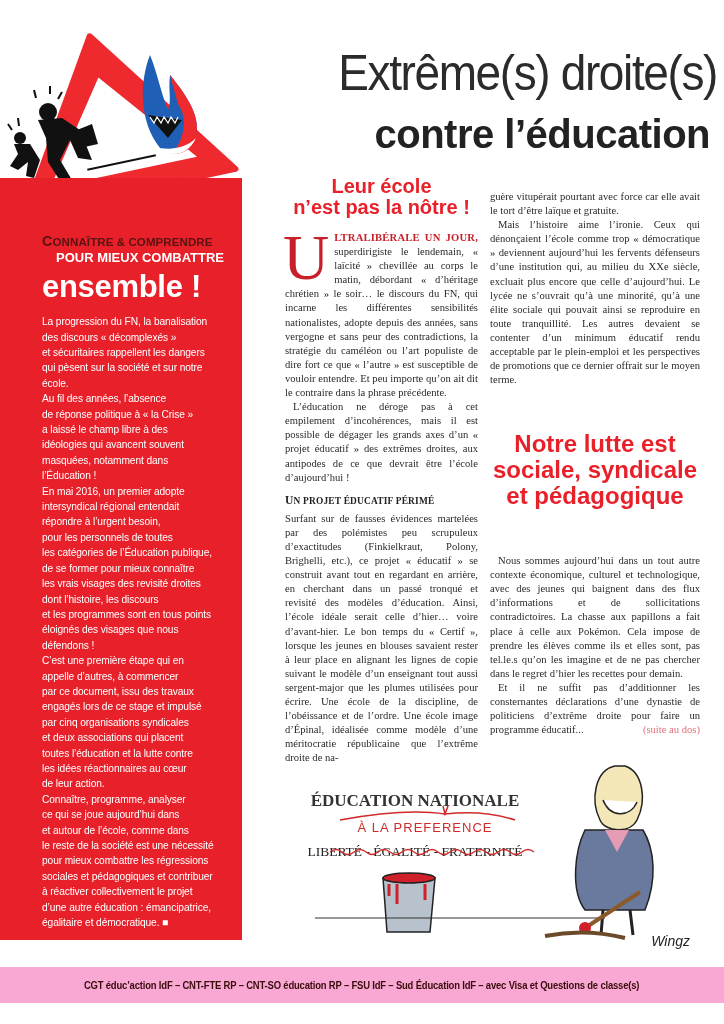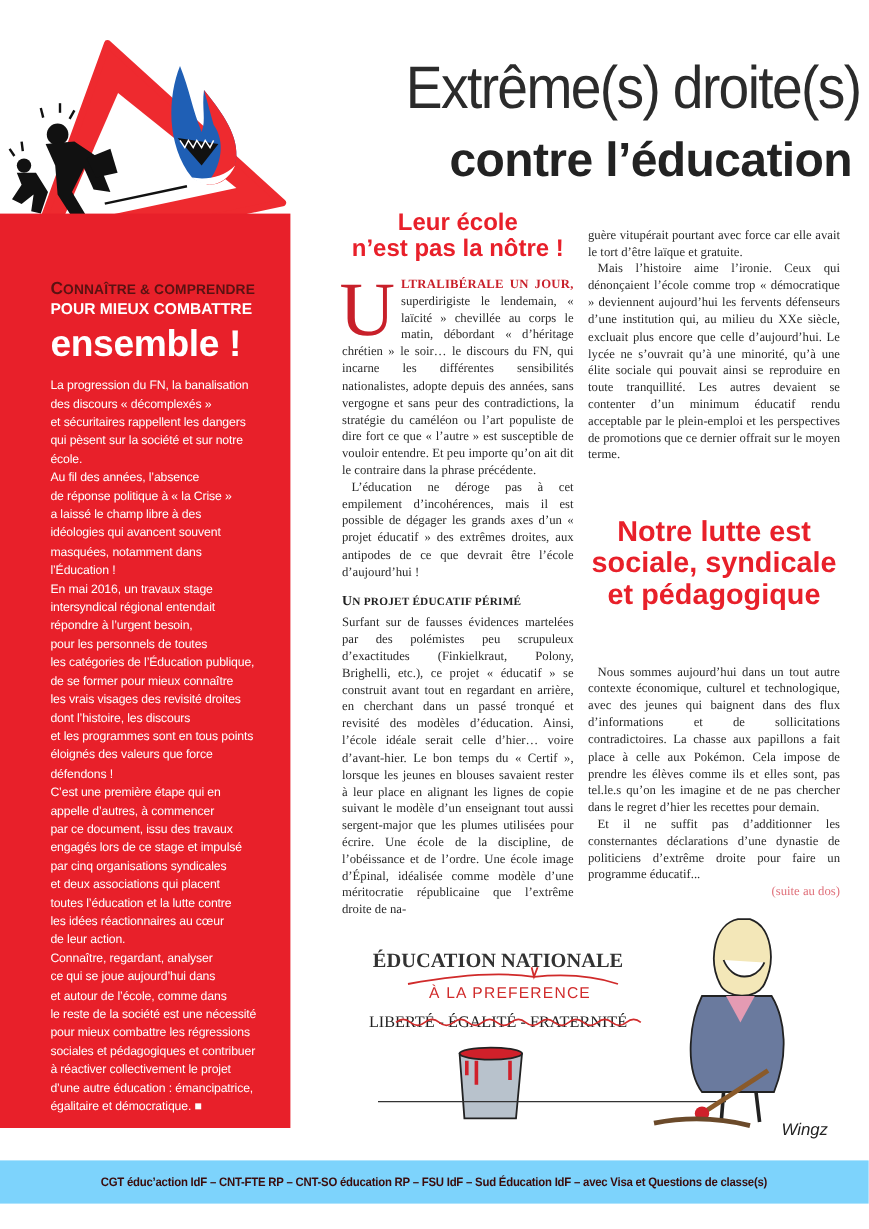--- a/index.html
+++ b/index.html
@@ -25,21 +25,21 @@
     background: #e8202a; z-index: 0; padding-left: 21px;
   }
   .sidebar-inner { position: absolute; left: 42px; top: 55px; width: 196px; }
   .kicker1 {
     font-family: "Liberation Sans", sans-serif; font-weight: 700; font-size: 14.5px;
     color: #5a1212; letter-spacing: 0.1px; line-height: 1.15;
   }
   .kicker1 .sc { font-size: 11.5px; }
   .kicker2 {
     font-family: "Liberation Sans", sans-serif; font-weight: 700; font-size: 13px;
-    color: #ffffff; line-height: 1.3;
+    color: #ffffff; line-height: 1.3; text-align: center;
   }
   .big {
     font-family: "Liberation Sans", sans-serif; font-weight: 700; font-size: 31px;
     color: #ffffff; line-height: 1.15; margin-top: 2px; letter-spacing: -0.3px;
   }
   .sidebar-body {
     margin-top: 10px; font-family: "Liberation Sans", sans-serif; font-size: 10.2px;
     color: #ffffff; line-height: 15.4px; letter-spacing: -0.1px;
   }
   .sidebar-body p { margin: 0; }
@@ -60,28 +60,28 @@
   .dropcap-wrap { position: relative; }
   .dropcap {
     float: left; font-size: 64px; line-height: 50px; color: #c8202a; margin: 2px 5px -4px -2px;
     font-family: "Liberation Serif", serif;
   }
   .smallcaps-red { color: #c8202a; font-variant: small-caps; font-weight: 700; letter-spacing: 0.2px; }
   .subhead {
     font-weight: 700; font-size: 11.6px; margin: 9px 0 4px 0; letter-spacing: 0.2px; color: #222;
   }
   .subhead .sc { font-size: 9.4px; }
-  .suite { color: #e0707a; float: right; margin-top: 14px; }
+  .suite { color: #e0707a; float: right; }
 
   
   .cartoon { position: absolute; left: 285px; top: 760px; width: 430px; height: 190px; }
 
   
   .footer {
-    position: absolute; left: 0; top: 967px; width: 724px; height: 36px; background: #7dd3fc;
+    position: absolute; left: 0; top: 967px; width: 724px; height: 36px; background: #f9a8d4;
     display: flex; align-items: center; justify-content: center;
   }
   .footer span {
     font-family: "Liberation Sans", sans-serif; font-weight: 700; font-size: 10.2px; color: #3a0c0c;
     letter-spacing: -0.2px; white-space: nowrap; transform: scaleX(0.93);
   }
 </style>
 </head>
 <body>
 
@@ -135,45 +135,45 @@
         </p>
         <p>
           <span class="line">Au fil des années, l’absence</span>
           <span class="line">de réponse politique à « la Crise »</span>
           <span class="line">a laissé le champ libre à des</span>
           <span class="line">idéologies qui avancent souvent</span>
           <span class="line">masquées, notamment dans</span>
           <span class="line">l’Éducation !</span>
         </p>
         <p>
-          <span class="line">En mai 2016, un travaux stage</span>
+          <span class="line">En mai 2016, un premier adopte</span>
           <span class="line">intersyndical régional entendait</span>
           <span class="line">répondre à l’urgent besoin,</span>
           <span class="line">pour les personnels de toutes</span>
           <span class="line">les catégories de l’Éducation publique,</span>
           <span class="line">de se former pour mieux connaître</span>
           <span class="line">les vrais visages des revisité droites</span>
           <span class="line">dont l’histoire, les discours</span>
           <span class="line">et les programmes sont en tous points</span>
-          <span class="line">éloignés des valeurs que force</span>
+          <span class="line">éloignés des visages que nous</span>
           <span class="line">défendons !</span>
         </p>
         <p>
           <span class="line">C’est une première étape qui en</span>
           <span class="line">appelle d’autres, à commencer</span>
           <span class="line">par ce document, issu des travaux</span>
           <span class="line">engagés lors de ce stage et impulsé</span>
           <span class="line">par cinq organisations syndicales</span>
           <span class="line">et deux associations qui placent</span>
           <span class="line">toutes l’éducation et la lutte contre</span>
           <span class="line">les idées réactionnaires au cœur</span>
           <span class="line">de leur action.</span>
         </p>
         <p>
-          <span class="line">Connaître, regardant, analyser</span>
+          <span class="line">Connaître, programme, analyser</span>
           <span class="line">ce qui se joue aujourd’hui dans</span>
           <span class="line">et autour de l’école, comme dans</span>
           <span class="line">le reste de la société est une nécessité</span>
           <span class="line">pour mieux combattre les régressions</span>
           <span class="line">sociales et pédagogiques et contribuer</span>
           <span class="line">à réactiver collectivement le projet</span>
           <span class="line">d’une autre éducation : émancipatrice,</span>
           <span class="line">égalitaire et démocratique. ■</span>
         </p>
       </div>

